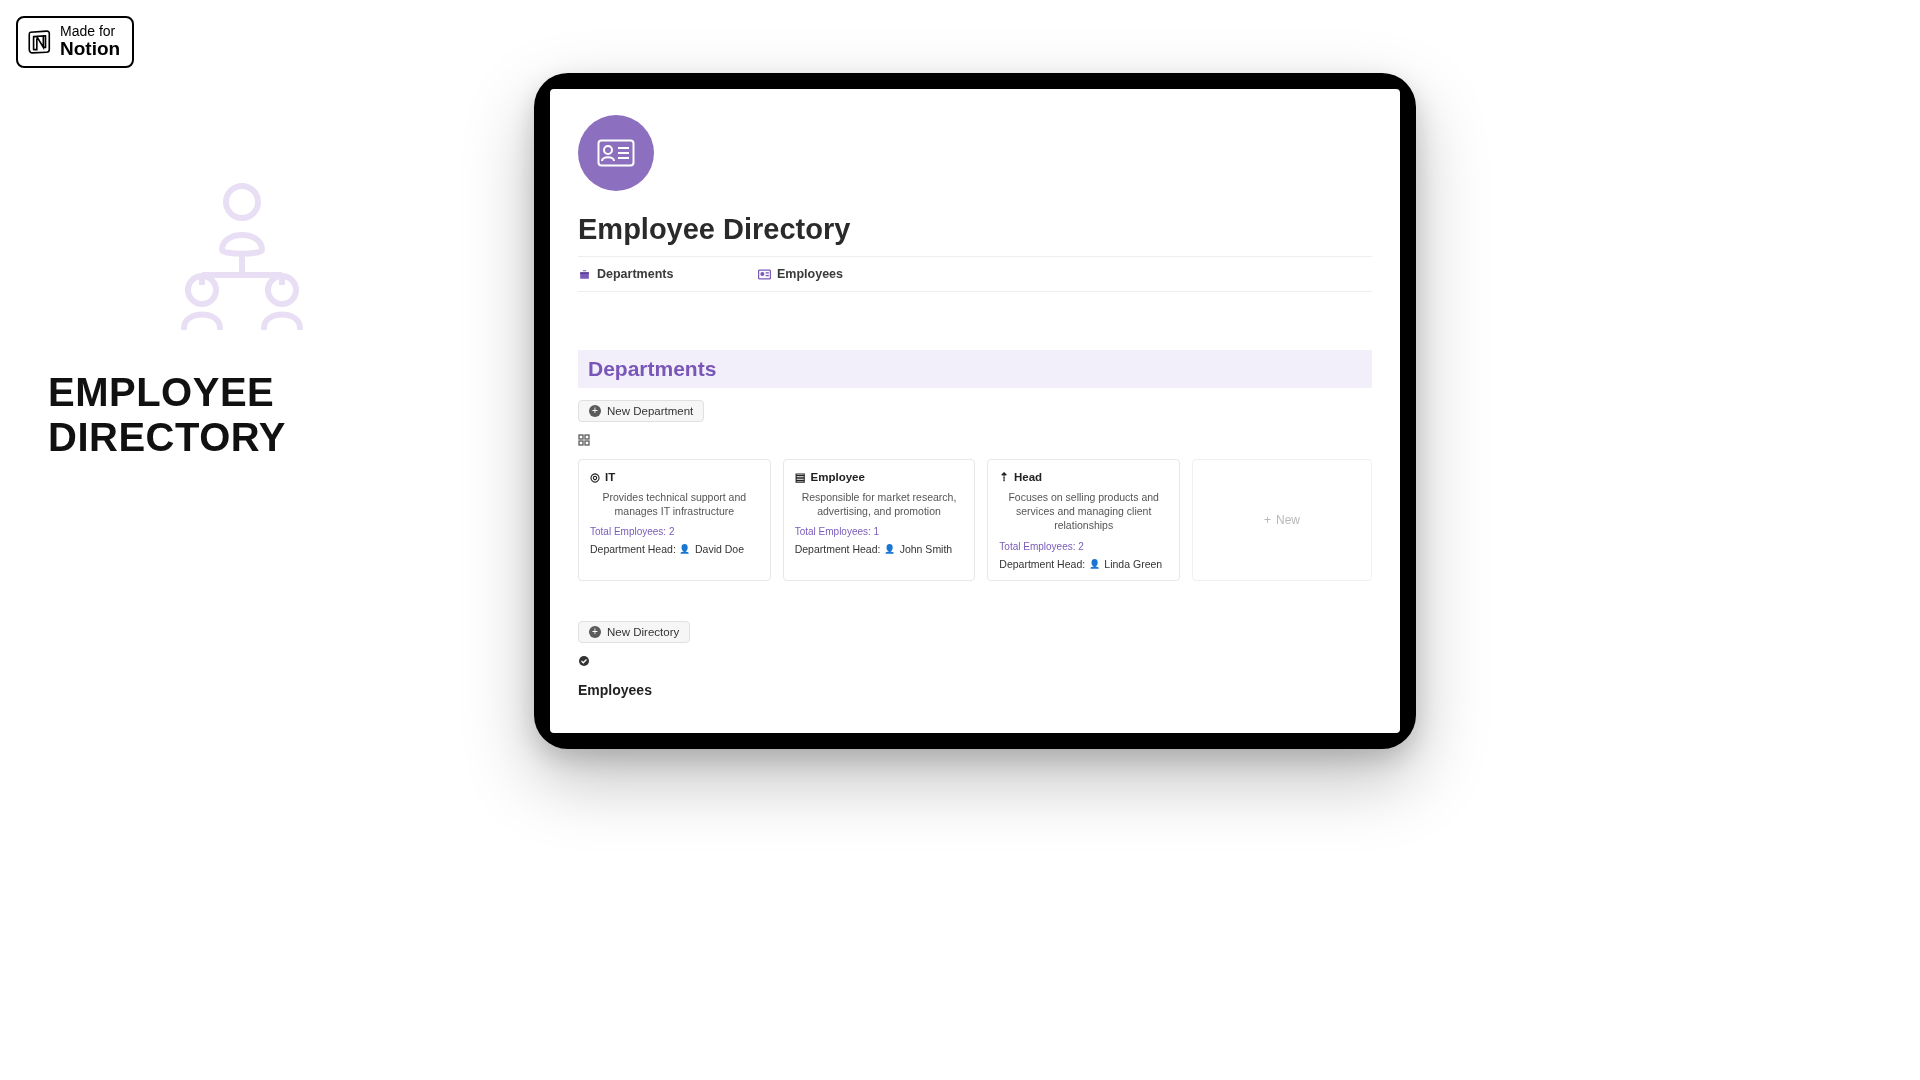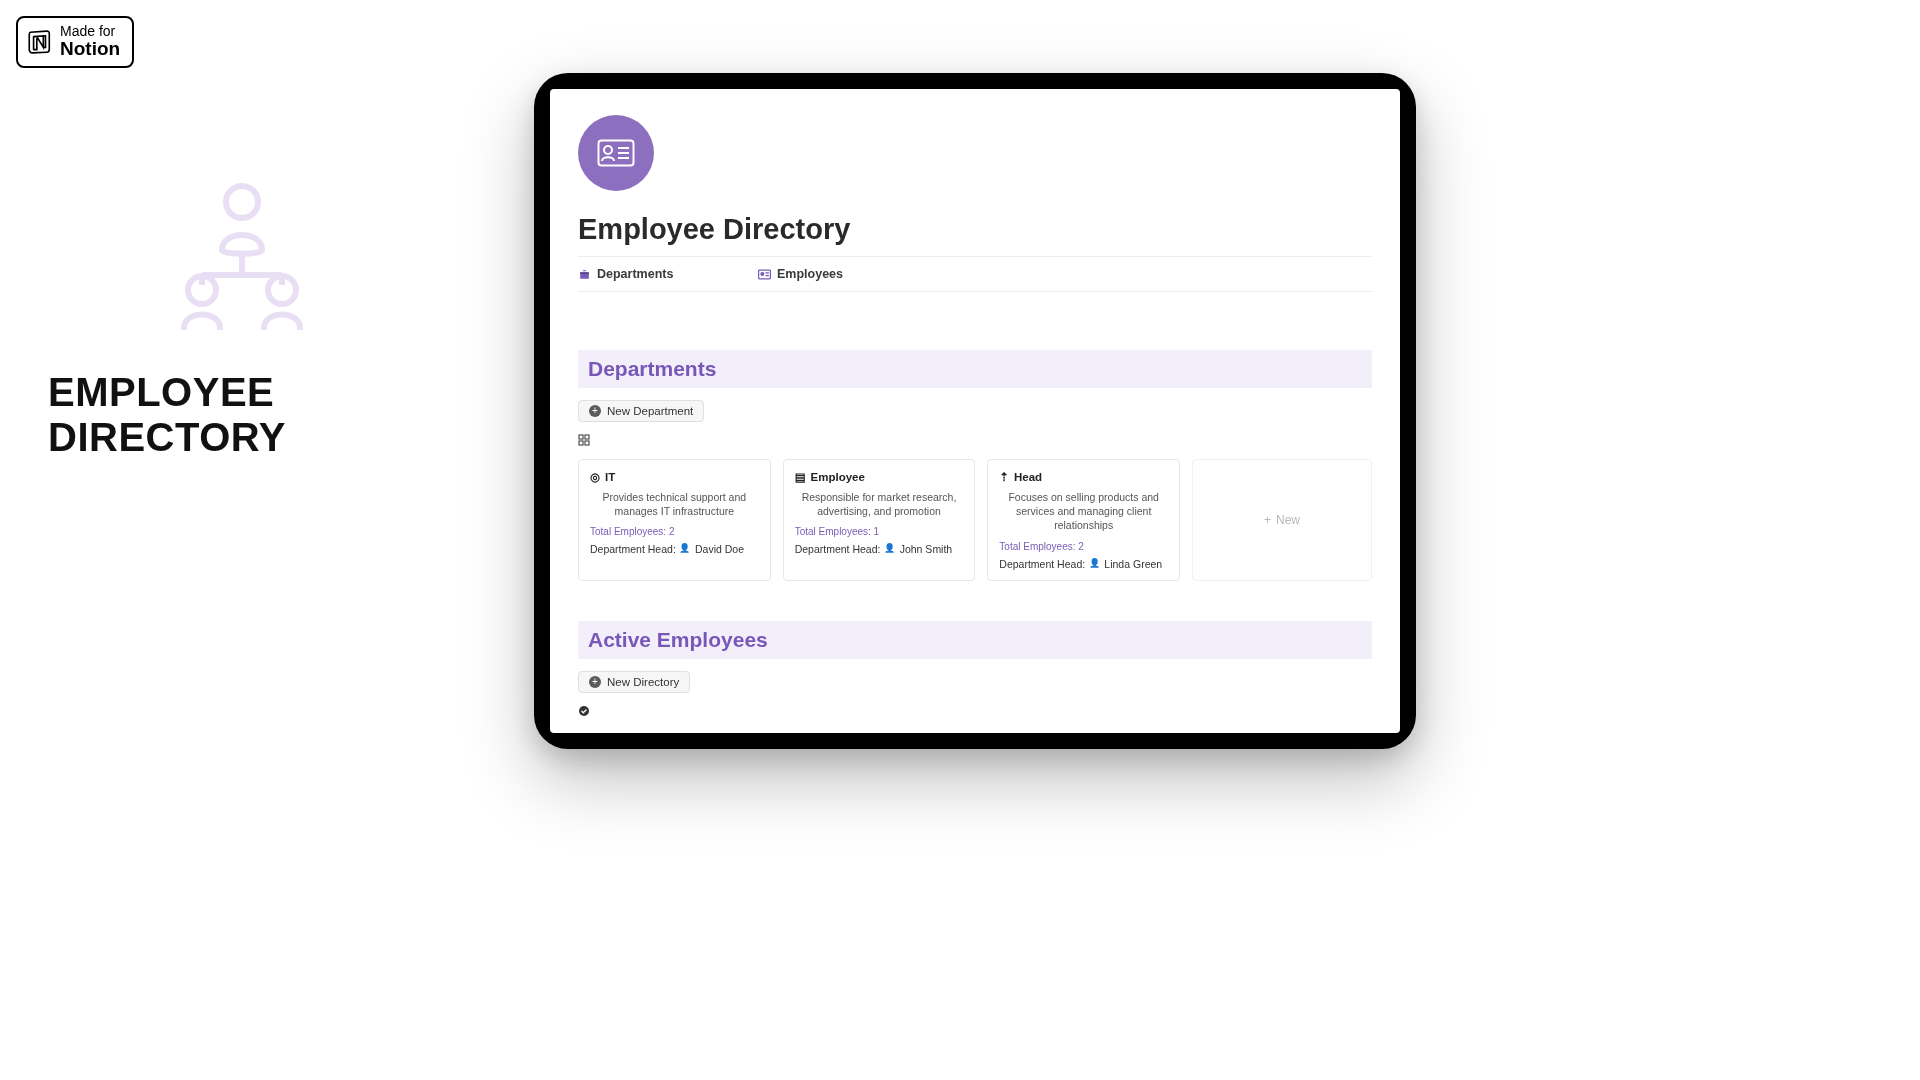--- a/index.html
+++ b/index.html
@@ -160,21 +160,21 @@
     border-radius: 4px;
     padding: 10px 11px;
     width: 196px;
     background: #fff;
     font-size: 10.5px;
     color: #333;
   }
   .card-title { display:flex; align-items:center; gap:5px; font-weight:700; font-size:11.5px; margin-bottom:6px; color:#222;}
   .card-desc { color:#555; margin-bottom:8px; line-height:1.35; min-height: 26px; text-align: center;}
   .card-total { color: #7a5cb8; font-weight: 500; margin-bottom: 6px; font-size:10px;}
-  .card-head-row { display:flex; gap:4px; color:#333; }
+  .card-head-row { display:flex; align-items:center; gap:4px; color:#333; }
   .card-head-label { font-weight: 500; }
   .card-head-icon { font-size: 9px; }
 
   .card-new {
     border: 1px solid #f0f0f2;
     border-radius: 4px;
     flex: 1;
     min-width: 180px;
     display: flex; align-items: center; justify-content: center;
     color: #b8b8b8;
@@ -338,21 +338,20 @@
           </div>
         </div>
 
         <div class="card-new">
           <span>+</span>
           <span>New</span>
         </div>
       </div>
 
       
-      <div class="section-bar">Active Employees</div>
 
       <button class="btn-new">
         <span class="plus-circ">+</span>
         <span>New Directory</span>
       </button>
 
       <div class="view-icon-row">
         <svg width="12" height="12" viewBox="0 0 24 24">
             <circle cx="12" cy="12" r="10" fill="#333"></circle>
             <path d="M7 12 L10.5 15.5 L17 9" stroke="#fff" stroke-width="2.5" fill="none"></path>

